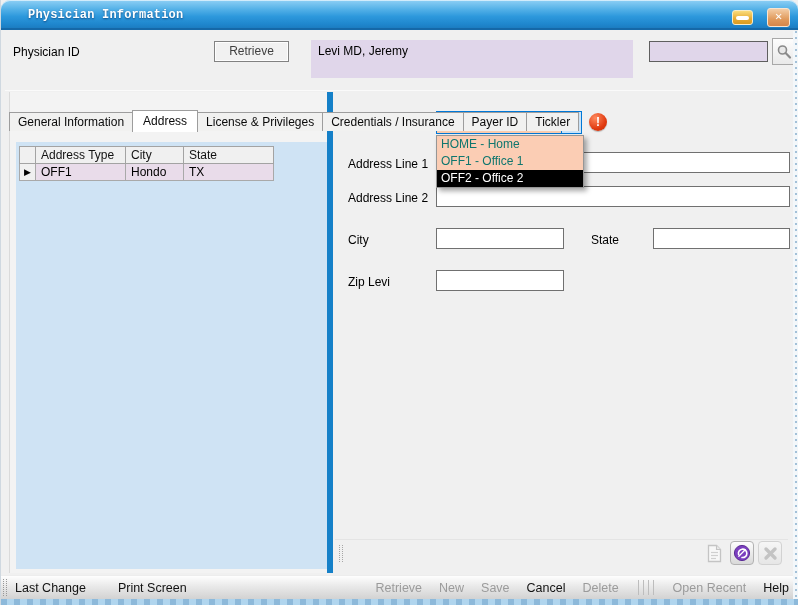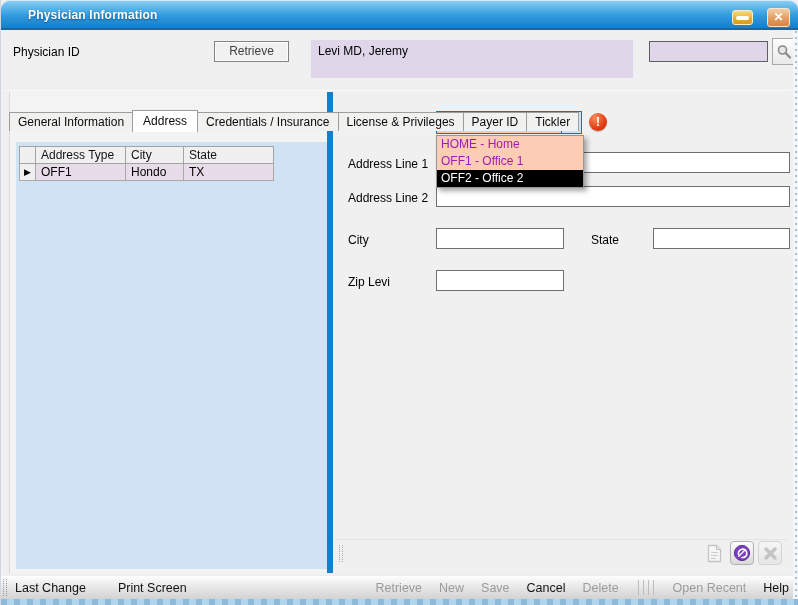--- a/index.html
+++ b/index.html
@@ -8,20 +8,21 @@
     position:relative;width:798px;height:605px;background:#f0f0f0;
     font-family:"Liberation Sans",sans-serif;overflow:hidden;
     border-left:1px solid #cfd8e0;border-right:0;
   }
   
   .titlebar{
     position:absolute;top:0;left:0;right:0;height:30px;
     background:linear-gradient(#8fd0f5 0%,#55b2e8 30%,#2d98dc 55%,#1f87ce 80%,#1a77bb 100%);
     border-radius:9px 9px 0 0;
     box-shadow:inset 0 1px 0 rgba(255,255,255,.6), inset 0 -2px 0 #1568a8;
+    font-family:Liberation Mono, monospace;
   }
   .title-text{
     position:absolute;left:27px;top:8px;color:#ffffff;font-weight:bold;
     font-size:12px;text-shadow:0 1px 2px rgba(0,40,90,.65);letter-spacing:.2px;
   }
   .btn-min{
     position:absolute;right:45px;top:10px;width:21px;height:15px;cursor:pointer;
     background:linear-gradient(#f9dc7d,#e7ab32 60%,#d99b22);
     border:1px solid #f7ecc8;border-radius:3px;
   }
@@ -107,21 +108,21 @@
     position:absolute;left:256px;top:21px;width:18px;height:18px;border-radius:50%;
     background:radial-gradient(circle at 35% 28%, #ff8a5e, #e03a10 62%, #c02e06);
     color:#fff;font-weight:bold;font-size:12px;text-align:center;line-height:18px;
     box-shadow:0 1px 1px rgba(0,0,0,.25);
   }
   .dd{
     position:absolute;left:103px;top:43px;width:148px;z-index:6;
     background:#fbcdb4;border:1px solid #969696;
     box-shadow:3px 3px 5px rgba(0,0,0,.35);
   }
-  .dd-item{height:17px;line-height:17px;padding:0 4px;color:#a21caf;font-size:12px;cursor:pointer;white-space:nowrap;}
+  .dd-item{height:17px;line-height:17px;padding:0 4px;color:#0f766e;font-size:12px;cursor:pointer;white-space:nowrap;}
   .dd-item.selected{background:#000000;color:#fff;}
   .rtoolbar{
     position:absolute;left:2px;right:3px;bottom:7px;height:27px;background:#f0f0f0;
     border-top:1px solid #e4e4e4;display:flex;align-items:center;
   }
   .tgrip{width:4px;height:17px;margin-left:4px;border-left:1px dotted #a6a6a6;border-right:1px dotted #a6a6a6;}
   .ticons{margin-left:auto;display:flex;gap:4px;padding-right:6px;align-items:center;}
   .tbtn{width:24px;height:24px;display:flex;align-items:center;justify-content:center;border-radius:4px;cursor:pointer;}
   .tbtn.framed{background:linear-gradient(#fdfdfd,#d9d9d9);border:1px solid #b2b2b2;}
   .tbtn.faint{background:linear-gradient(#f6f6f6,#e6e6e6);border:1px solid #d2d2d2;}
@@ -172,22 +173,22 @@
   <div class="search-btn">
     <svg width="16" height="16" viewBox="0 0 16 16">
       <circle cx="6.5" cy="6" r="4" fill="#e8e8e8" stroke="#8a8a8a" stroke-width="1.6"></circle>
       <line x1="9.6" y1="9" x2="14" y2="13.5" stroke="#8a8a8a" stroke-width="2.2" stroke-linecap="round"></line>
     </svg>
   </div>
 
   <div class="tabbar">
     <div class="tab">General Information</div>
     <div class="tab selected">Address</div>
+    <div class="tab">License &amp; Privileges</div>
     <div class="tab">Credentials / Insurance</div>
-    <div class="tab">License &amp; Privileges</div>
     <div class="tab">Payer ID</div>
     <div class="tab">Tickler</div>
   </div>
   <div class="tabline"></div>
 
   <div class="left-area">
     <div class="blue-panel">
       <table class="grid">
         <tbody>
             <tr>

